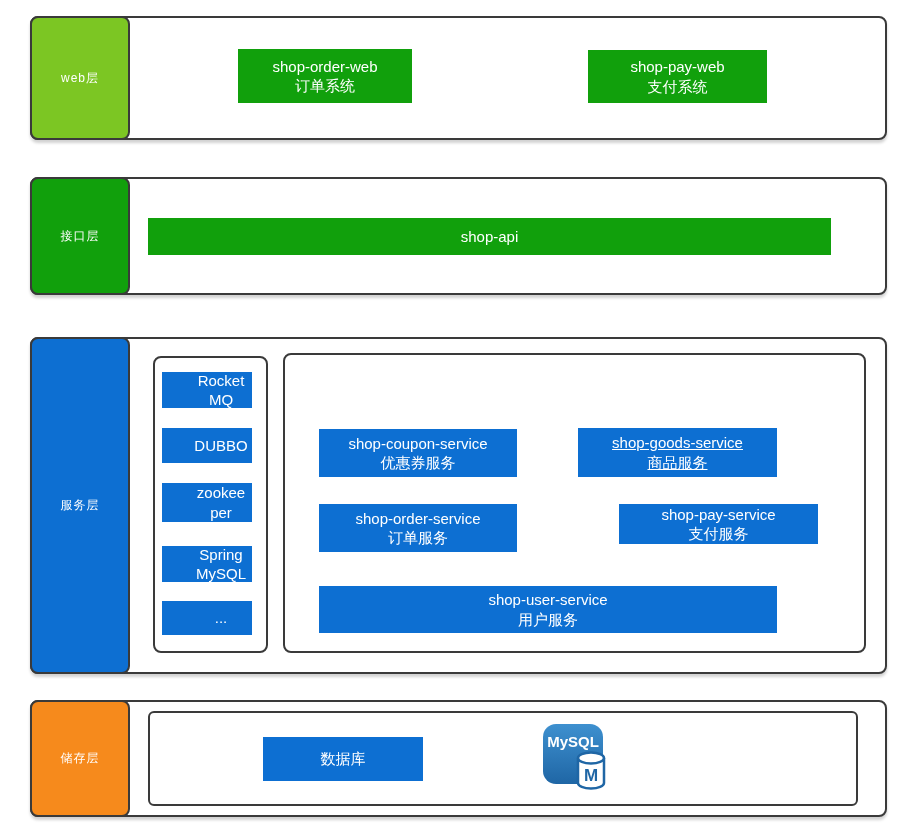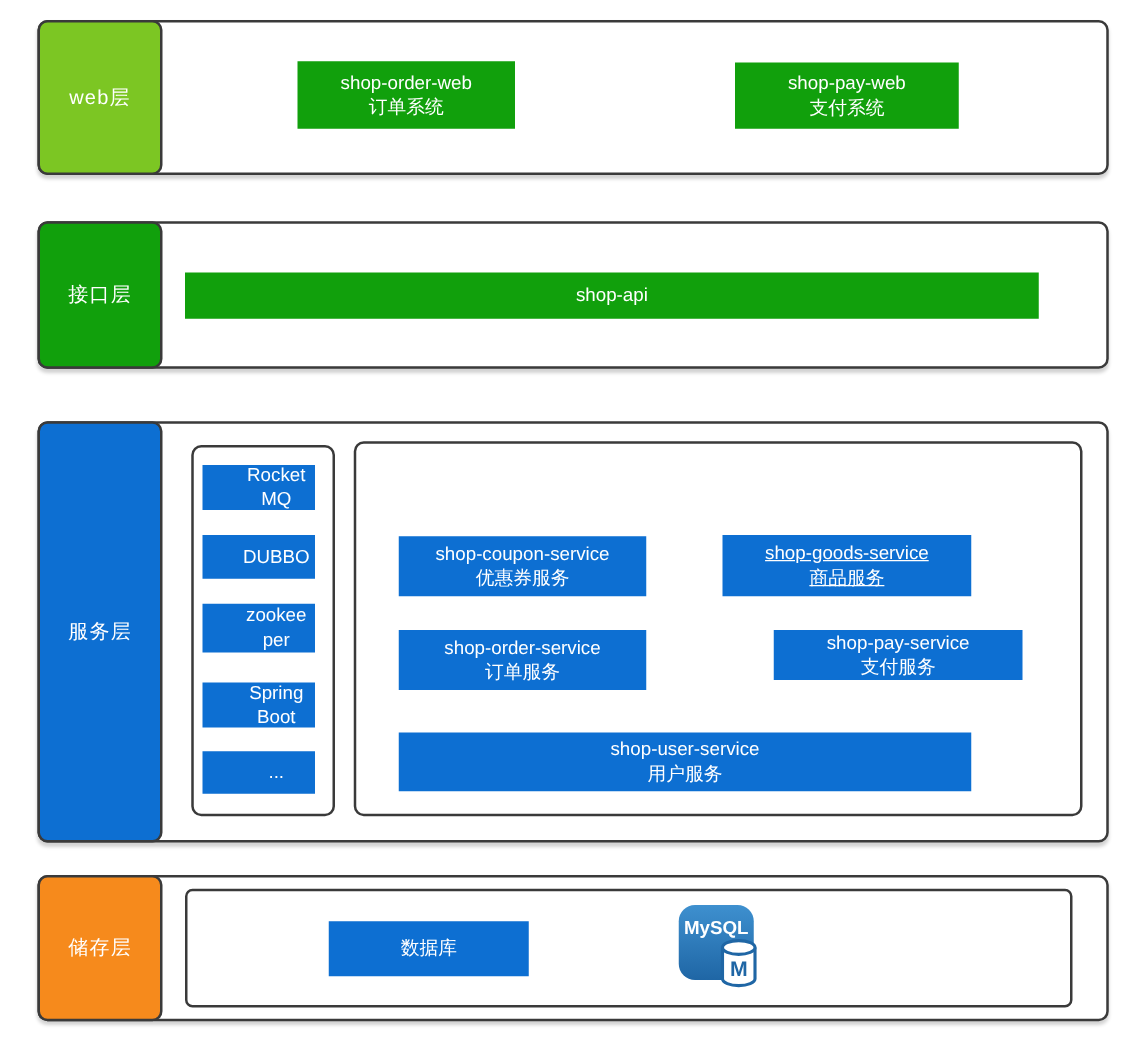--- a/index.html
+++ b/index.html
@@ -23,21 +23,21 @@
     box-shadow:0 3px 3px rgba(0,0,0,0.18);
   }
   .row-web{top:16px;height:124px;}
   .row-api{top:177px;height:118px;}
   .row-service{top:337px;height:337px;}
   .row-storage{top:700px;height:117px;}
   .row-label{
     position:absolute;left:-2px;top:-2px;height:calc(100% + 4px);width:100px;
     border:2px solid var(--border);border-radius:8px;
     display:flex;align-items:center;justify-content:center;
-    color:#ffffff;font-size:16px;letter-spacing:1px;
+    color:#ffffff;font-size:12px;letter-spacing:1px;
   }
   .label-web{background:var(--light-green);}
   .label-api{background:var(--green);}
   .label-service{background:var(--blue);}
   .label-storage{background:var(--orange);}
   .node{
     position:absolute;display:flex;flex-direction:column;align-items:center;justify-content:center;
     color:#ffffff;font-size:15px;line-height:1.3;text-align:center;white-space:pre-line;
   }
   .node-green{background:var(--green);}
@@ -99,21 +99,21 @@
   <section class="row row-service">
     <div class="row-label label-service">服务层</div>
 
     <div class="panel panel-middleware">
       <div class="node node-blue mw mw-0">Rocket
 MQ</div>
       <div class="node node-blue mw mw-1">DUBBO</div>
       <div class="node node-blue mw mw-2">zookee
 per</div>
       <div class="node node-blue mw mw-3">Spring
-Boot</div>
+MySQL</div>
       <div class="node node-blue mw mw-4">...</div>
     </div>
 
     <div class="panel panel-services">
       <div class="node node-blue svc-coupon">
         <span>shop-coupon-service</span>
         <span>优惠券服务</span>
       </div>
       <div class="node node-blue svc-goods">
         <span>shop-goods-service</span>

